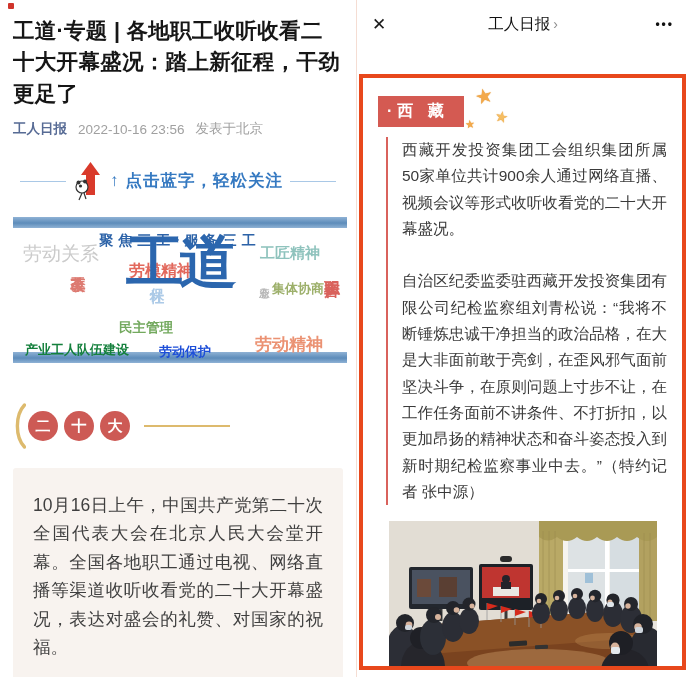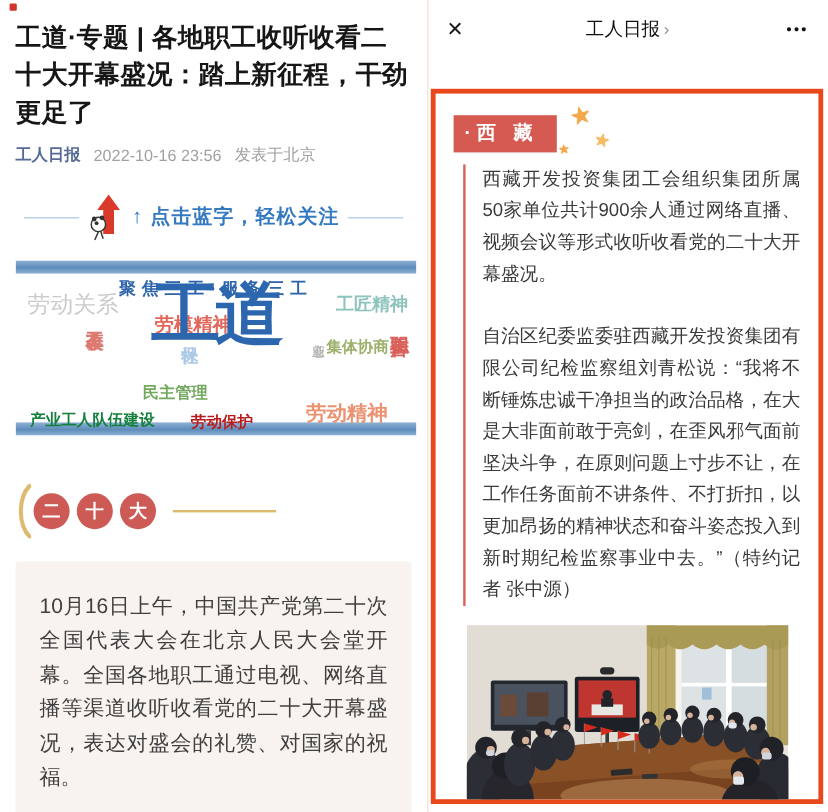--- a/index.html
+++ b/index.html
@@ -26,21 +26,21 @@
              background:linear-gradient(180deg,#8fb2d5 0%,#5d8cba 55%,#8fb2d5 100%); }
   .wc-band.top { top:0; } .wc-band.bottom { bottom:0; }
   .wc-title { position:absolute; left:0; right:0; top:15px; text-align:center; font-family:"Liberation Serif","DejaVu Serif",serif;
               font-weight:700; font-size:14px; letter-spacing:5px; }
   .wc-main { position:absolute; left:60px; top:14px; width:212px; text-align:center; z-index:2;
              font-family:"Liberation Serif","DejaVu Serif",serif; font-weight:900; font-size:58px; line-height:1.1; letter-spacing:-5px; }
   .wc-word { position:absolute; white-space:nowrap; z-index:1; font-weight:700; }
   .vert { writing-mode:vertical-rl; }
   .w0 { left:10px;  top:24px;  font-size:19px; font-weight:500; }
   .w1 { left:116px; top:44px;  font-size:16px; }
-  .w2 { left:247px; top:27px;  font-size:15px;margin-left:20px; }
+  .w2 { left:247px; top:27px;  font-size:15px; }
   .w3 { left:259px; top:63px;  font-size:13px; }
   .w4 { left:55px;  top:48px;  font-size:15px; }
   .w5 { left:134px; top:60px;  font-size:14.5px; }
   .w6 { left:245px; top:62px;  font-size:10.5px; font-weight:500; }
   .w7 { left:308px; top:52px;  font-size:15.5px; }
   .w8 { left:106px; top:102px; font-size:13.5px; }
   .w9 { left:12px;  top:124px; font-size:13px; }
   .w10{ left:146px; top:126px; font-size:13px; font-weight:600; }
   .w11{ left:242px; top:116px; font-size:17px; }
 
@@ -118,21 +118,21 @@
       <span class="wc-word w0" style="color: rgb(203, 203, 203);">劳动关系</span>
       <span class="wc-word w1" style="color: rgb(226, 104, 92);">劳模精神</span>
       <span class="wc-word w2" style="color: rgb(143, 195, 189);">工匠精神</span>
       <span class="wc-word w3" style="color: rgb(157, 176, 107);">集体协商</span>
       <span class="wc-word w4 vert" style="color: rgb(221, 122, 113);">工会改革</span>
       <span class="wc-word w5 vert" style="color: rgb(172, 202, 231);">社保</span>
       <span class="wc-word w6 vert" style="color: rgb(179, 179, 179);">新业态</span>
       <span class="wc-word w7 vert" style="color: rgb(217, 98, 92);">职工声音</span>
       <span class="wc-word w8" style="color: rgb(115, 169, 94);">民主管理</span>
       <span class="wc-word w9" style="color: #15803d;">产业工人队伍建设</span>
-      <span class="wc-word w10" style="color: #b91c1c;">劳动保护</span>
+      <span class="wc-word w10" style="color: #1d4ed8;">劳动保护</span>
       <span class="wc-word w11" style="color: rgb(235, 146, 115);">劳动精神</span>
     </div>
 
     <div class="section-head">
       <svg class="bracket-svg" viewBox="0 0 13 46">
         <path d="M11.5,2 C2,12 2,34 11.5,44" stroke="#ddba6d" stroke-width="3.4" fill="none" stroke-linecap="round"></path>
       </svg>
       <span class="circle">二</span>
       <span class="circle">十</span>
       <span class="circle">大</span>

